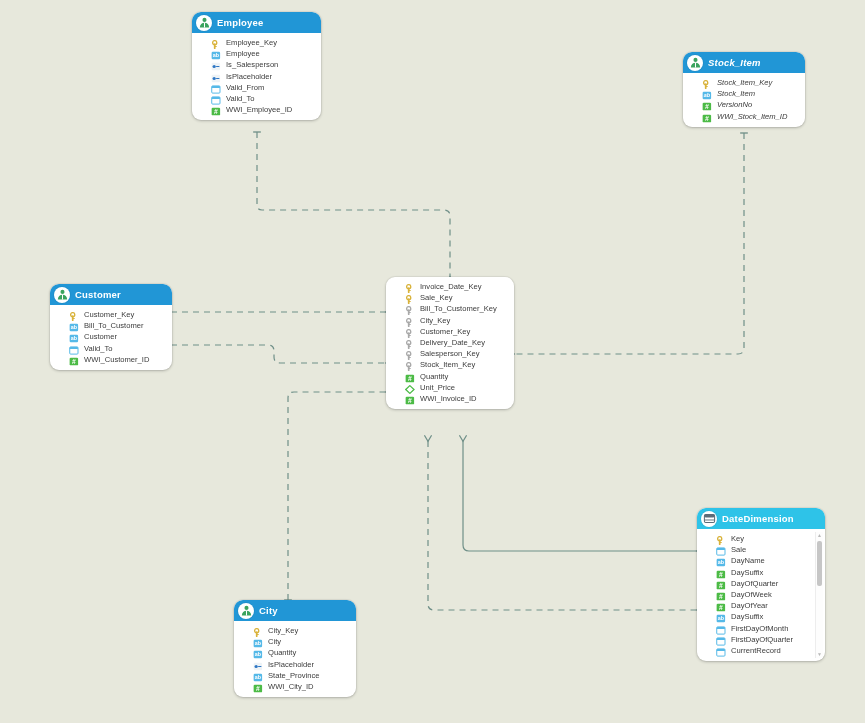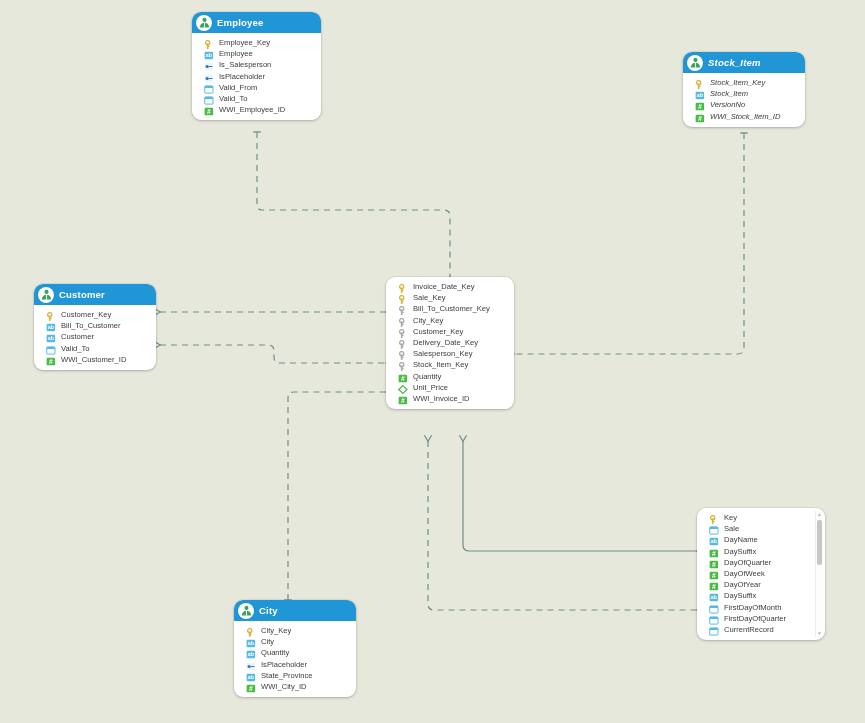--- a/index.html
+++ b/index.html
@@ -31,21 +31,21 @@
     background:#fff;
     display:flex;align-items:center;justify-content:center;
     margin-right:5px;flex:0 0 auto;
     box-shadow:0 0 0 1px rgba(0,0,0,.05);
   }
   .ehead .htitle{
     color:#ffffff;font-size:9.5px;font-weight:bold;
     letter-spacing:.2px;white-space:nowrap;
   }
   .ebody{
-    padding:4px 3px 5px 1px;
+    padding:4px 3px 5px 8px;
     position:relative;
     text-align:center;
   }
   .ebody.scroll{padding-right:12px;}
   .field{
     display:flex;align-items:center;
     height:11.2px;line-height:11.2px;
     padding-left:11px;
   }
   .field .ficon{width:11px;height:9px;margin-right:4px;flex:0 0 auto;}
@@ -210,21 +210,21 @@
           </div>
           <div class="field">
             <span class="ficon"><svg viewBox="0 0 12 10" width="11" height="9">
                 <rect x="0.6" y="0.7" width="9.4" height="8.6" rx="1.3" fill="#4cbb46"></rect>
                 <text x="5.3" y="7.5" font-size="7.5" font-family="Liberation Sans, sans-serif" font-weight="bold" fill="#ffffff" text-anchor="middle">#</text>
               </svg></span>
             <span class="fname">WWI_Stock_Item_ID</span>
           </div>
         </div>
       </div>
-      <div class="entity" style="left: 34px; top: 284px; width: 122px;">
+      <div class="entity" style="left: 50px; top: 284px; width: 122px;">
         <div class="ehead" style="background: rgb(33, 150, 214);">
           <span class="hicon">
             <svg viewBox="0 0 14 14" width="13" height="13">
               <circle cx="7" cy="4.2" r="2.2" fill="#3aa35e"></circle>
               <path d="M2,12.4 C2,8.8 4.2,7.2 7,7.2 C9.8,7.2 12,8.8 12,12.4 Z" fill="#3aa35e"></path>
               <path d="M7,7.2 L7,12.4" stroke="#ffffff" stroke-width="1.1"></path>
             </svg>
           </span>
           <span class="htitle">Customer</span>
         </div>
@@ -407,20 +407,30 @@
           <div class="field">
             <span class="ficon"><svg viewBox="0 0 12 10" width="11" height="9">
                 <rect x="0.6" y="0.7" width="9.4" height="8.6" rx="1.3" fill="#4cbb46"></rect>
                 <text x="5.3" y="7.5" font-size="7.5" font-family="Liberation Sans, sans-serif" font-weight="bold" fill="#ffffff" text-anchor="middle">#</text>
               </svg></span>
             <span class="fname">WWI_City_ID</span>
           </div>
         </div>
       </div>
       <div class="entity" style="left: 697px; top: 508px; width: 128px;">
+        <div class="ehead" style="background: rgb(46, 195, 232);">
+          <span class="hicon">
+            <svg viewBox="0 0 14 14" width="13" height="13">
+              <rect x="1.5" y="2.6" width="11" height="8.8" rx="1.4" fill="#ffffff" stroke="#5b6b78" stroke-width="1.1"></rect>
+              <rect x="1.5" y="2.6" width="11" height="3.2" rx="1.4" fill="#5b6b78"></rect>
+              <path d="M1.5,8.6 L12.5,8.6" stroke="#5b6b78" stroke-width="1"></path>
+            </svg>
+          </span>
+          <span class="htitle">DateDimension</span>
+        </div>
         <div class="ebody scroll">
           <div class="field">
             <span class="ficon"><svg viewBox="0 0 12 10" width="11" height="9">
                 <circle cx="4" cy="3" r="2.3" fill="none" stroke="#d9b33c" stroke-width="1.5"></circle>
                 <path d="M4,4.6 L4,9.2" stroke="#d9b33c" stroke-width="1.9" stroke-linecap="round"></path>
                 <path d="M4,7.2 L6.2,7.2" stroke="#d9b33c" stroke-width="1.3"></path>
               </svg></span>
             <span class="fname">Key</span>
           </div>
           <div class="field">

